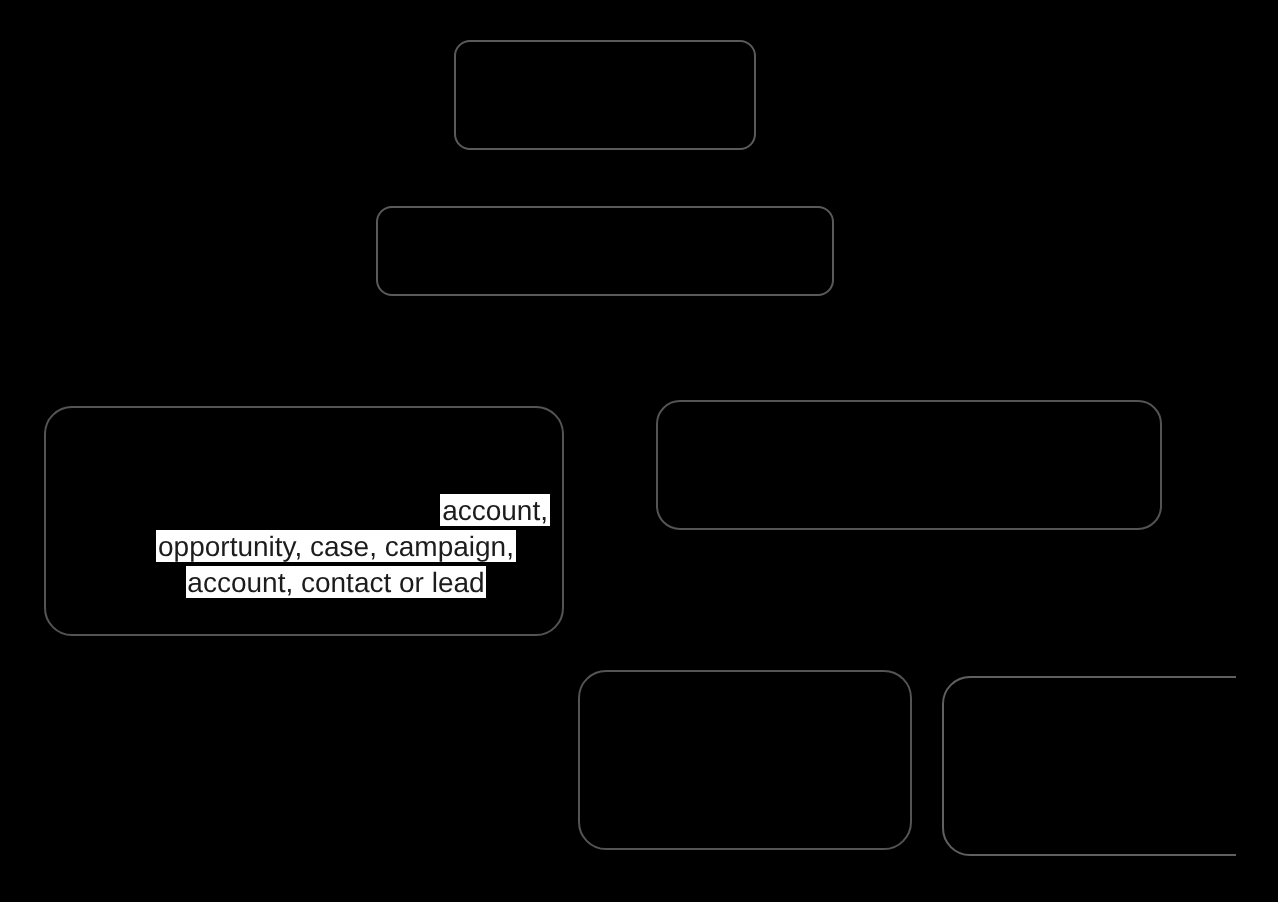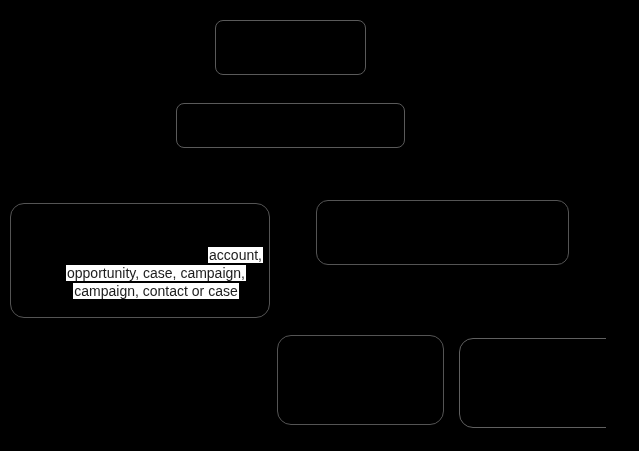--- a/index.html
+++ b/index.html
@@ -7,20 +7,21 @@
     padding: 0;
     background: #000000;
   }
   #canvas {
     position: relative;
     width: 606px;
     height: 451px;
     background: #000000;
     overflow: hidden;
     font-family: "Liberation Sans", sans-serif;
+    margin-left: 12px;
   }
   .node {
     position: absolute;
     background: #000000;
     border: 1.5px solid #545454;
     box-sizing: border-box;
   }
   #root-node {
     left: 215px; top: 20px; width: 151px; height: 55px;
     border-radius: 8px;
@@ -81,21 +82,21 @@
 
   <div class="node" id="left-branch-node">
     <div class="highlight-text-block">
       <span class="highlight-line first">
         <span class="hl">account,</span>
       </span>
       <span class="highlight-line">
         <span class="hl">opportunity, case, campaign,</span>
       </span>
       <span class="highlight-line">
-        <span class="hl">campaign, contact or case</span>
+        <span class="hl">account, contact or lead</span>
       </span>
     </div>
   </div>
 
   <div class="node" id="right-branch-node"></div>
 
   <div class="node" id="bottom-middle-node"></div>
 
   <div class="node" id="bottom-right-node"></div>
 

